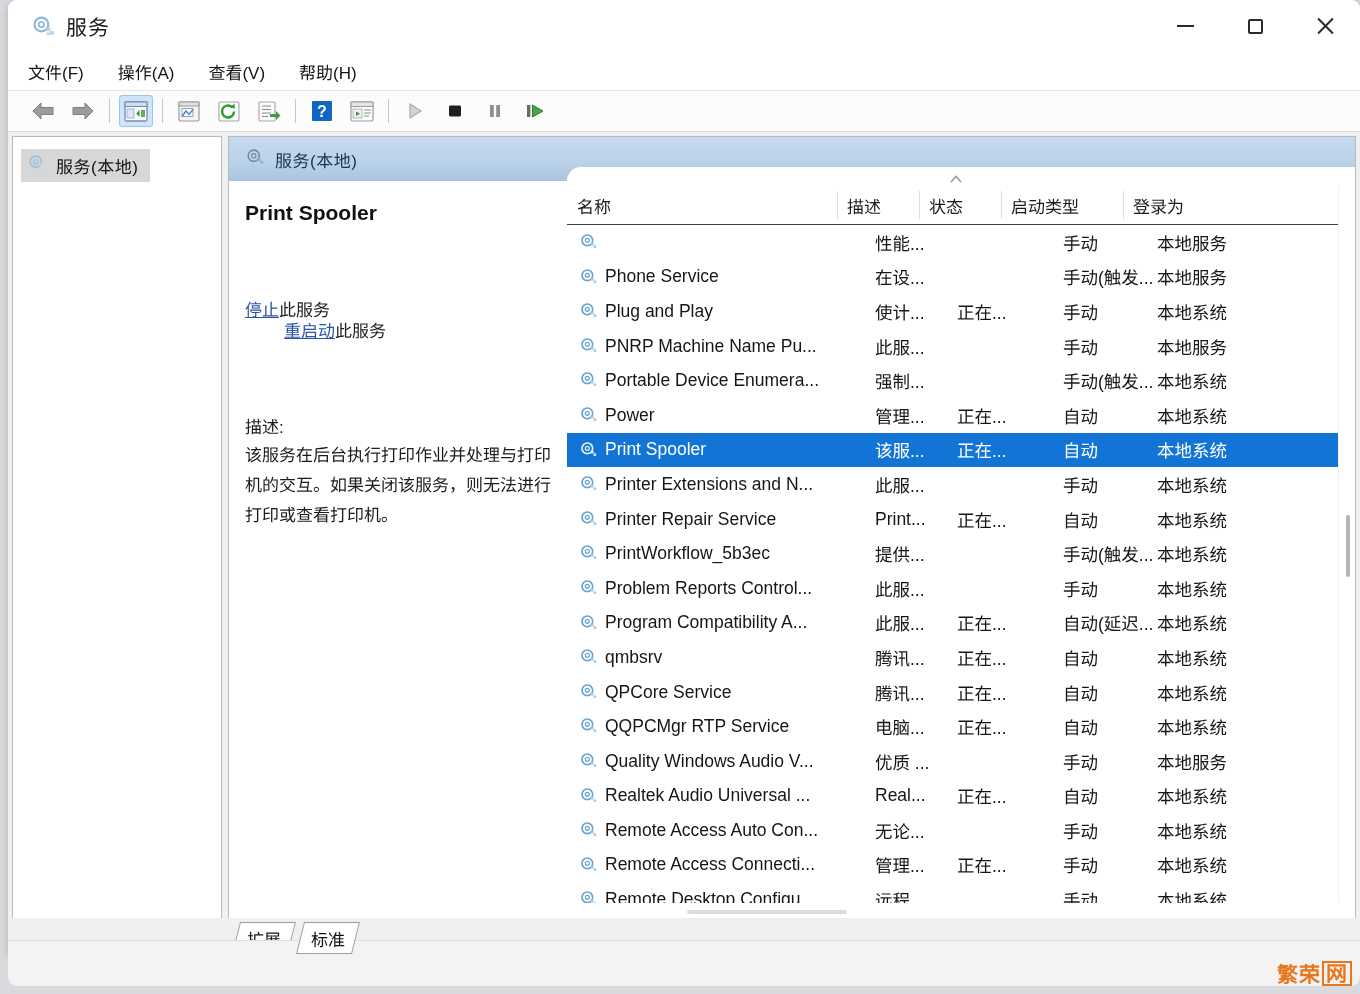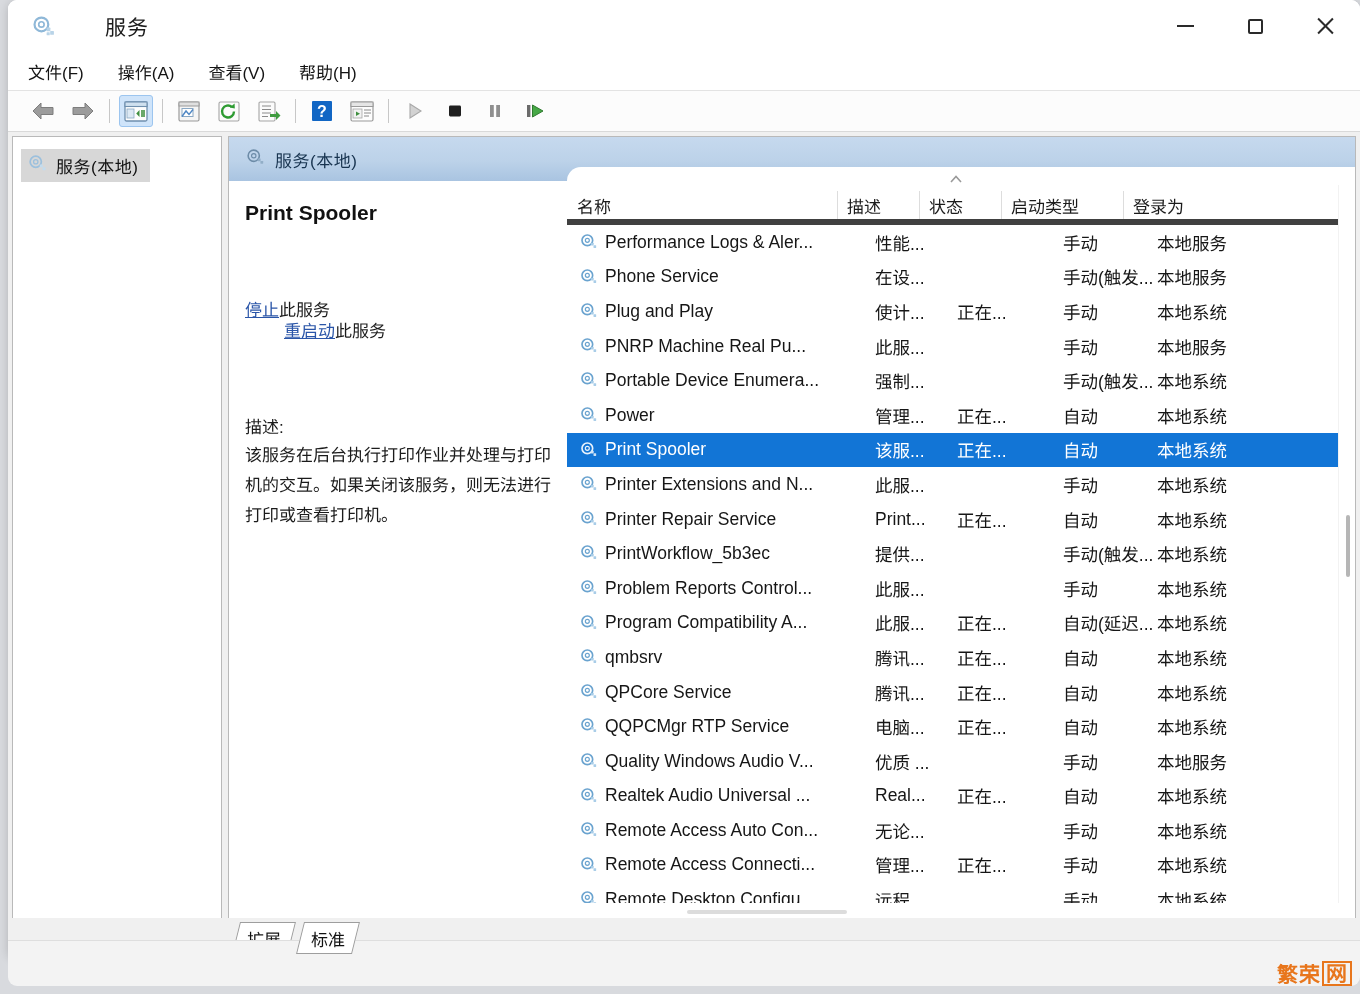--- a/index.html
+++ b/index.html
@@ -21,21 +21,21 @@
     border-radius: 9px 9px 9px 9px;
     box-shadow: 0 2px 10px rgba(0,0,0,0.18);
     overflow: hidden;
   }
 
   
   #titlebar {
     position: absolute; left: 0; top: 0;
     width: 100%; height: 52px;
     background: #ffffff;
-    display: flex; align-items: center; gap: 39px;
+    display: flex; align-items: center;
   }
   #title-icon {
     margin-left: 22px; width: 26px; height: 26px;
     display: flex; align-items: center; justify-content: center;
   }
   #title-text {
     margin-left: 10px;
     font-size: 21px; color: #1b1b1b; letter-spacing: 1px;
   }
   #win-buttons {
@@ -188,21 +188,21 @@
     background: #ffffff;
     border-top-left-radius: 14px;
     overflow: hidden;
   }
 
   
   #list-header {
     position: absolute; left: 0; top: 18px;
     width: 100%; height: 40px;
     background: #ffffff;
-    border-bottom: 6px solid #404040;
+    border-bottom: 1px solid #404040;
   }
   .hcell {
     position: absolute; top: 0; height: 40px;
     display: flex; align-items: center;
     font-size: 17px; color: #1b1b1b;
     padding-left: 10px;
     cursor: default;
     white-space: nowrap;
   }
   .hdiv {
@@ -524,21 +524,20 @@
             <div class="row">
               <span class="row-icon">
   <svg width="20" height="20" viewBox="0 0 24 24">
     <circle cx="10" cy="10" r="6.4" fill="none" stroke="#6aa3cf" stroke-width="2"></circle>
     <circle cx="10" cy="10" r="2.4" fill="none" stroke="#6aa3cf" stroke-width="1.4"></circle>
     <g fill="#a9cde8">
       <rect x="14.4" y="13" width="3.2" height="3.2" rx="0.5"></rect>
       <rect x="17.4" y="16" width="3.2" height="3.2" rx="0.5"></rect>
     </g>
   </svg></span>
-              <span class="cell c-name">Performance Logs &amp; Aler...</span>
               <span class="cell c-desc">性能...</span>
               <span class="cell c-status"></span>
               <span class="cell c-start">手动</span>
               <span class="cell c-logon">本地服务</span>
             </div>
             <div class="row">
               <span class="row-icon">
   <svg width="20" height="20" viewBox="0 0 24 24">
     <circle cx="10" cy="10" r="6.4" fill="none" stroke="#6aa3cf" stroke-width="2"></circle>
     <circle cx="10" cy="10" r="2.4" fill="none" stroke="#6aa3cf" stroke-width="1.4"></circle>
@@ -572,21 +571,21 @@
             <div class="row">
               <span class="row-icon">
   <svg width="20" height="20" viewBox="0 0 24 24">
     <circle cx="10" cy="10" r="6.4" fill="none" stroke="#6aa3cf" stroke-width="2"></circle>
     <circle cx="10" cy="10" r="2.4" fill="none" stroke="#6aa3cf" stroke-width="1.4"></circle>
     <g fill="#a9cde8">
       <rect x="14.4" y="13" width="3.2" height="3.2" rx="0.5"></rect>
       <rect x="17.4" y="16" width="3.2" height="3.2" rx="0.5"></rect>
     </g>
   </svg></span>
-              <span class="cell c-name">PNRP Machine Real Pu...</span>
+              <span class="cell c-name">PNRP Machine Name Pu...</span>
               <span class="cell c-desc">此服...</span>
               <span class="cell c-status"></span>
               <span class="cell c-start">手动</span>
               <span class="cell c-logon">本地服务</span>
             </div>
             <div class="row">
               <span class="row-icon">
   <svg width="20" height="20" viewBox="0 0 24 24">
     <circle cx="10" cy="10" r="6.4" fill="none" stroke="#6aa3cf" stroke-width="2"></circle>
     <circle cx="10" cy="10" r="2.4" fill="none" stroke="#6aa3cf" stroke-width="1.4"></circle>

